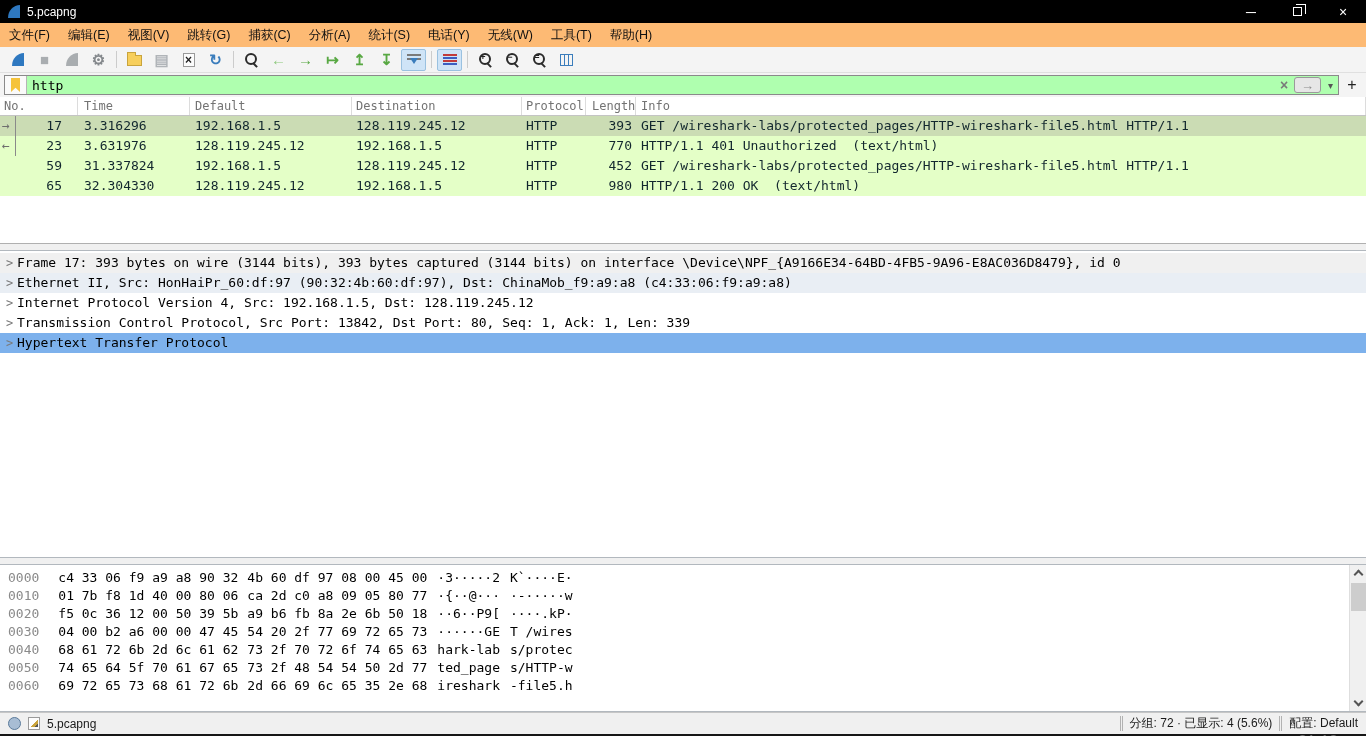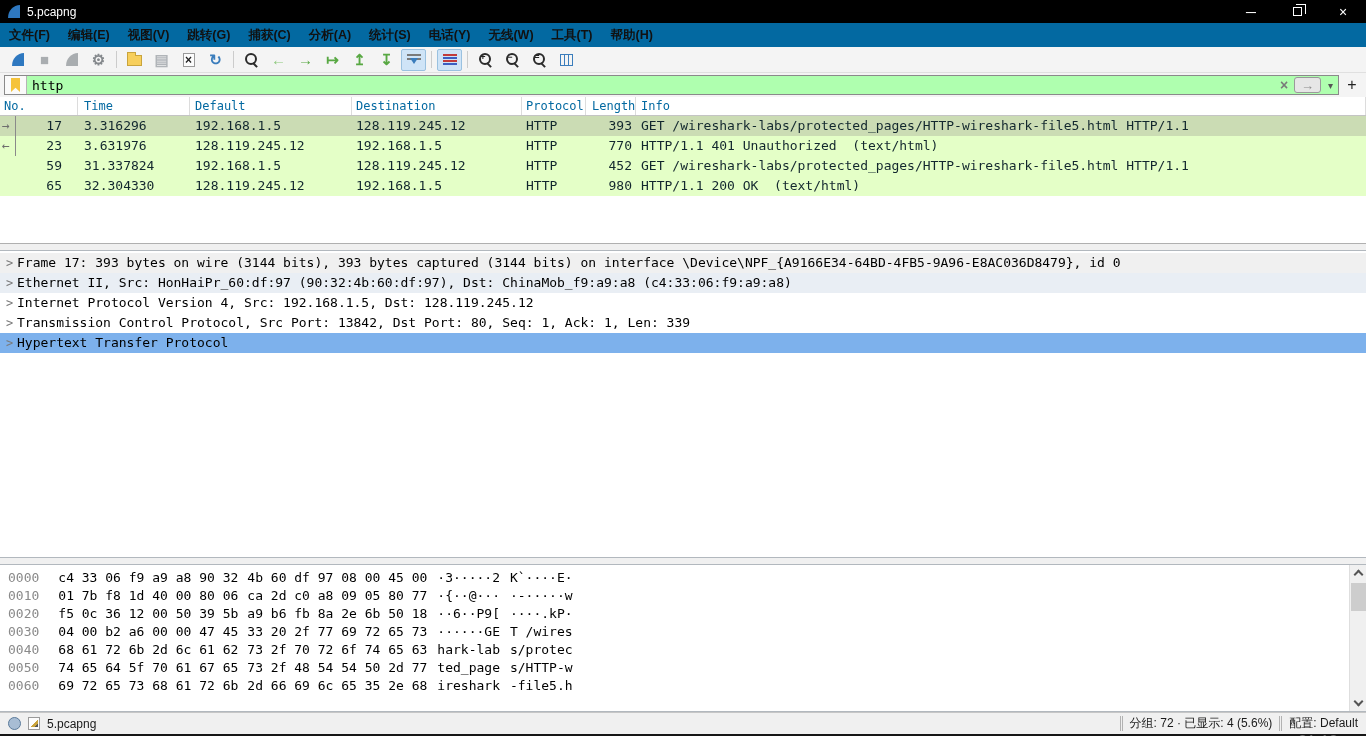--- a/index.html
+++ b/index.html
@@ -14,22 +14,22 @@
   .fin-gray { background:#a9adb0; }
   .tb-title { font-size:12px; margin-left:7px; }
   .win-controls { margin-left:auto; display:flex; height:100%; }
   .win-btn { width:46px; height:100%; display:flex; align-items:center;
     justify-content:center; color:#fff; font-size:14px; cursor:default; }
   .icon-restore { width:9px; height:9px; border:1px solid #fff; position:relative; }
   .icon-restore::before { content:""; position:absolute; left:2px; top:-4px;
     width:9px; height:9px; border:1px solid #fff; border-left:none; border-bottom:none; }
 
   
-  .menubar { height:24px; background:#0369a1; display:flex; align-items:center;
-    font-size:12.5px; color:#111;font-weight:bold; }
+  .menubar { height:24px; background:#fdba74; display:flex; align-items:center;
+    font-size:12.5px; color:#111; }
   .menu-item { padding:0 9px; line-height:24px; }
 
   
   .toolbar { height:26px; background:#f4f4f4; border-bottom:1px solid #e0e0e0;
     display:flex; align-items:center; padding:0 4px; }
   .tb-btn { min-width:25px; height:22px; display:flex; align-items:center;
     justify-content:center; margin:0 1px; border:1px solid transparent; border-radius:2px; }
   .tb-btn.pressed { background:#cfe4f7; border-color:#9ac1e0; }
   .tb-sep { width:1px; height:17px; background:#cccccc; margin:0 4px; }
   .tb-icon { display:inline-flex; align-items:center; justify-content:center;
@@ -76,21 +76,21 @@
     border:1px solid #9a9a9a; border-radius:3px; display:flex; align-items:center;
     justify-content:center; color:#8d8d8d; font-weight:700; font-size:13px; }
   .filter-caret { width:15px; text-align:center; color:#555; font-size:10px; }
   .filter-add { width:20px; height:20px; display:flex; align-items:center;
     justify-content:center; font-size:16px; color:#222; }
 
   
   .plist { height:147px; border-bottom:1px solid #b0b0b0; background:#fff;
     font-family:"DejaVu Sans Mono","Liberation Mono",monospace; }
   .plist-header { height:19px; display:flex; background:#fff;
-    border-bottom:1px solid #c4c4c4; font-size:12px; color:#0369a1; }
+    border-bottom:1px solid #c4c4c4; font-size:12px; color:#737373; }
   .hc { border-right:1px solid #dcdcdc; line-height:18px; overflow:hidden;
     white-space:nowrap; text-align:left; padding-left:4px; }
   .plist-body { position:relative; height:128px; }
   .plist-row { height:20px; display:flex; line-height:20px; font-size:13px;
     color:#12272e; background:var(--http-row-bg,#e4ffc7); white-space:pre; }
   .plist-row.selected { background:var(--http-row-selected-bg,#cbdcb4); }
   .pc { flex:none; overflow:hidden; }
   .c-no   { width:78px;  text-align:right; padding-right:16px; position:relative; }
   .c-time { width:112px; padding-left:6px; }
   .c-src  { width:162px; padding-left:5px; }
@@ -286,21 +286,21 @@
     <div class="detail-row d-sel"><span class="expander">&gt;</span><span class="detail-text">Hypertext Transfer Protocol</span></div>
   </div>
 
 <div class="splitter"></div>
 
 <div class="hexpane">
   <div>
       <div class="hex-row"><span class="hx-off">0000</span><span class="hx-l">c4 33 06 f9 a9 a8 90 32</span><span class="hx-r">4b 60 df 97 08 00 45 00</span><span class="ha-l">·3·····2</span><span class="ha-r">K`····E·</span></div>
       <div class="hex-row"><span class="hx-off">0010</span><span class="hx-l">01 7b f8 1d 40 00 80 06</span><span class="hx-r">ca 2d c0 a8 09 05 80 77</span><span class="ha-l">·{··@···</span><span class="ha-r">·-·····w</span></div>
       <div class="hex-row"><span class="hx-off">0020</span><span class="hx-l">f5 0c 36 12 00 50 39 5b</span><span class="hx-r">a9 b6 fb 8a 2e 6b 50 18</span><span class="ha-l">··6··P9[</span><span class="ha-r">····.kP·</span></div>
-      <div class="hex-row"><span class="hx-off">0030</span><span class="hx-l">04 00 b2 a6 00 00 47 45</span><span class="hx-r">33 20 2f 77 69 72 65 73</span><span class="ha-l">······GE</span><span class="ha-r">T /wires</span></div>
+      <div class="hex-row"><span class="hx-off">0030</span><span class="hx-l">04 00 b2 a6 00 00 47 45</span><span class="hx-r">54 20 2f 77 69 72 65 73</span><span class="ha-l">······GE</span><span class="ha-r">T /wires</span></div>
       <div class="hex-row"><span class="hx-off">0040</span><span class="hx-l">68 61 72 6b 2d 6c 61 62</span><span class="hx-r">73 2f 70 72 6f 74 65 63</span><span class="ha-l">hark-lab</span><span class="ha-r">s/protec</span></div>
       <div class="hex-row"><span class="hx-off">0050</span><span class="hx-l">74 65 64 5f 70 61 67 65</span><span class="hx-r">73 2f 48 54 54 50 2d 77</span><span class="ha-l">ted_page</span><span class="ha-r">s/HTTP-w</span></div>
       <div class="hex-row"><span class="hx-off">0060</span><span class="hx-l">69 72 65 73 68 61 72 6b</span><span class="hx-r">2d 66 69 6c 65 35 2e 68</span><span class="ha-l">ireshark</span><span class="ha-r">-file5.h</span></div>
     </div>
   <div class="hex-scroll">
     <span class="chev up"></span>
     <span class="hex-thumb"></span>
     <span class="chev down"></span>
   </div>
 </div>

